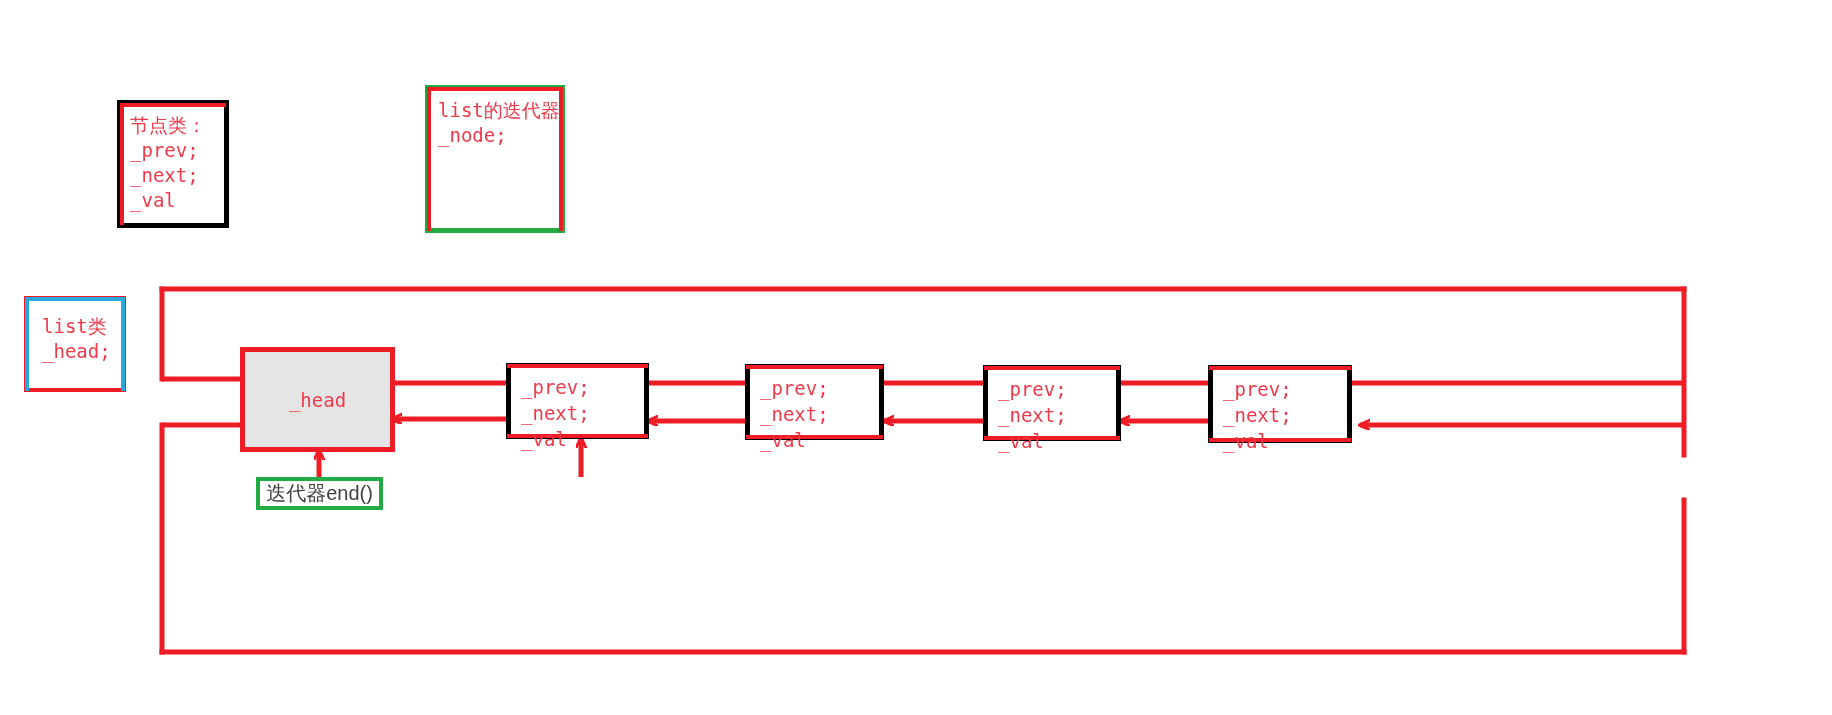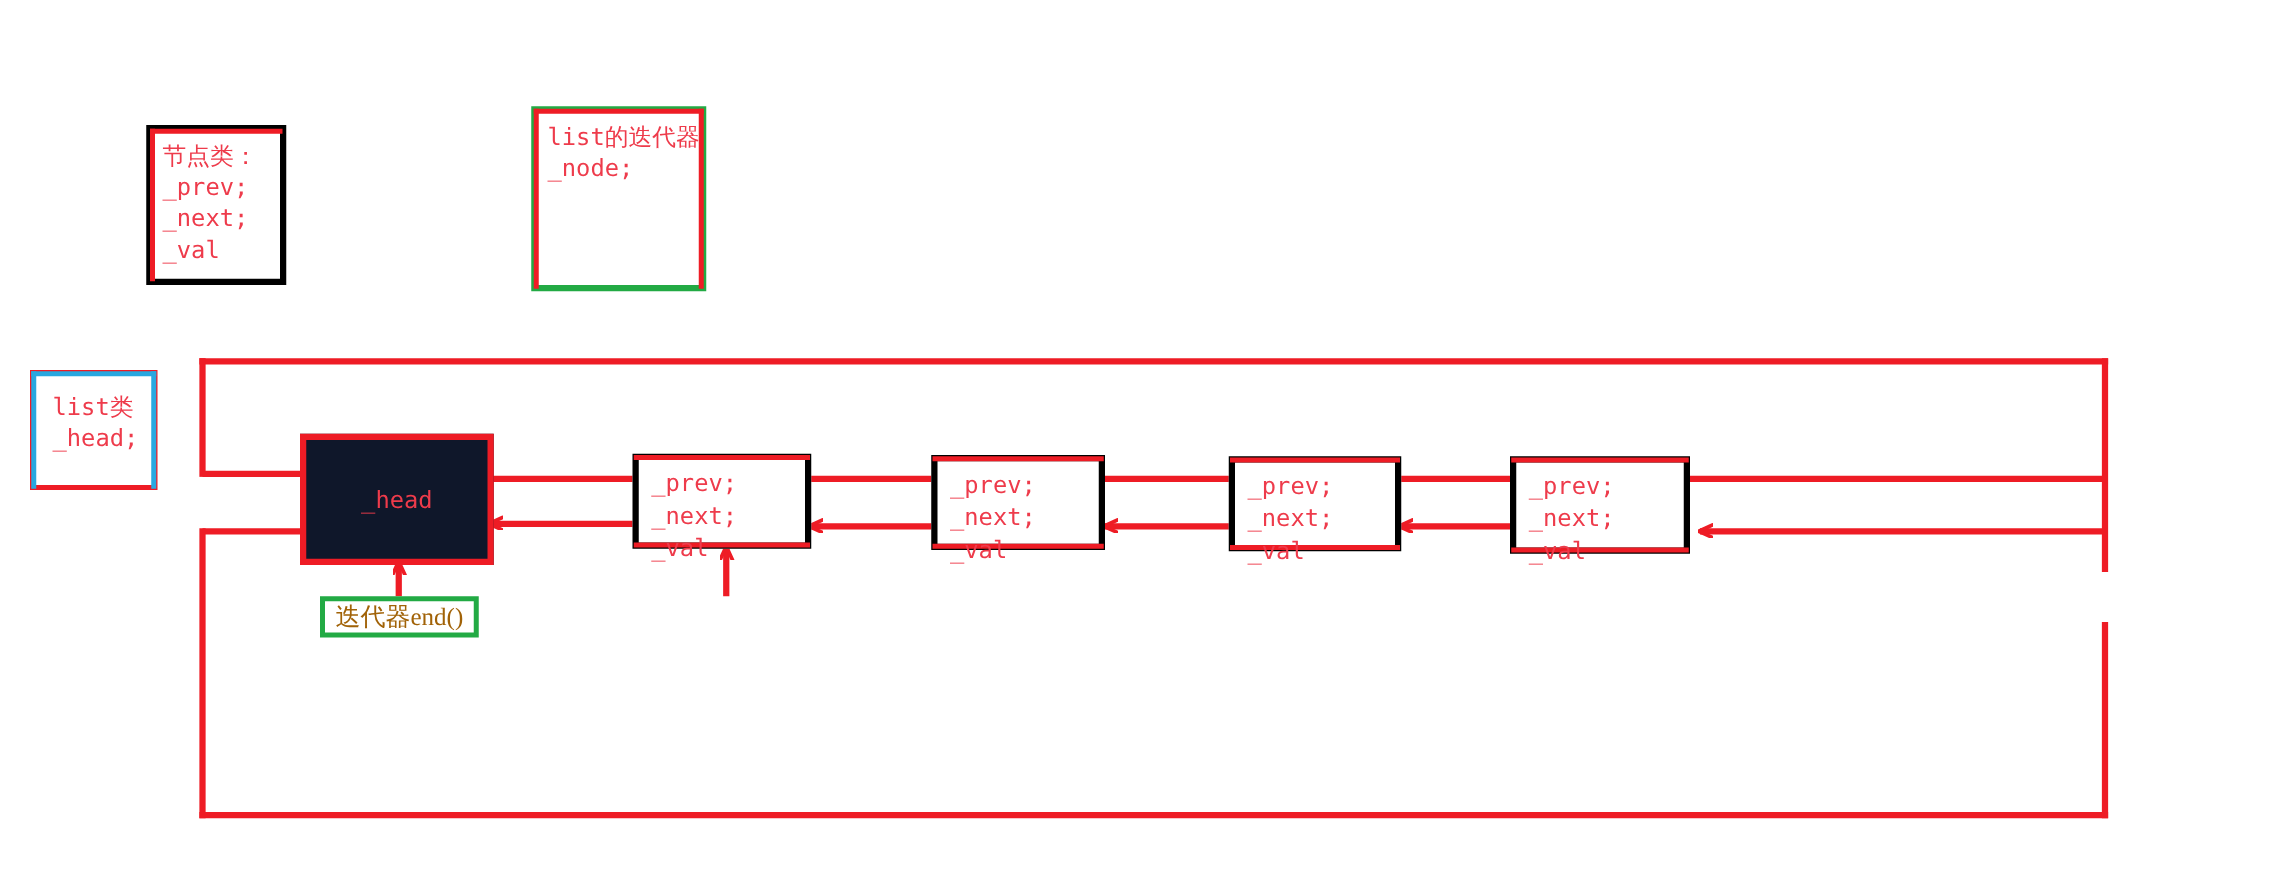--- a/index.html
+++ b/index.html
@@ -101,21 +101,21 @@
     font-size: 19px;
     line-height: 26px;
     padding: 6px 0 0 10px;
     white-space: pre;
   }
 
   
   .head-box {
     position: absolute;
     box-sizing: border-box;
-    background: #0f172a;
+    background: #e5e5e5;
     border: 5px solid #ee1c25;
     display: flex;
     align-items: center;
     justify-content: center;
   }
   .head-box .lbl {
     color: #ee3b4b;
     font-family: "DejaVu Sans Mono", "Liberation Mono", monospace;
     font-size: 19px;
   }
@@ -125,22 +125,22 @@
     position: absolute;
     box-sizing: border-box;
     background: #ffffff;
     border: 4px solid #22aa44;
     display: flex;
     align-items: center;
     justify-content: center;
     padding: 1px 6px;
   }
   .caption .lbl {
-    color: #a16207;
-    font-family: Liberation Serif, serif;
+    color: #404040;
+    font-family: Liberation Sans, sans-serif;
     font-size: 20px;
     white-space: pre;
   }
 
   
   #wires {
     position: absolute;
     left: 0; top: 0;
     width: 1832px;
     height: 715px;

